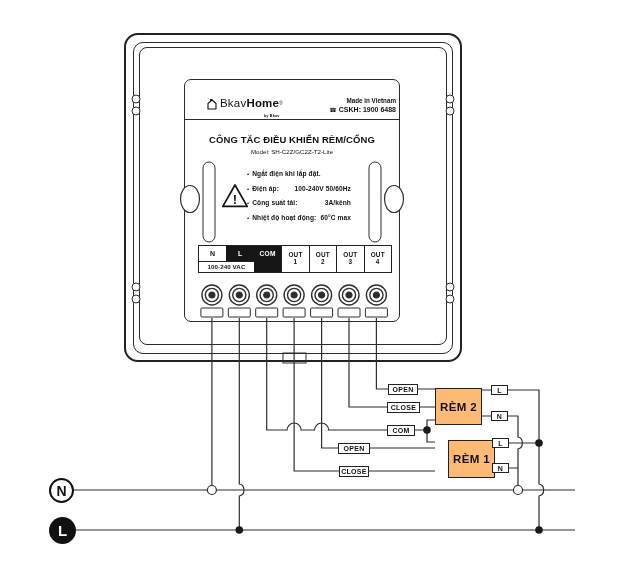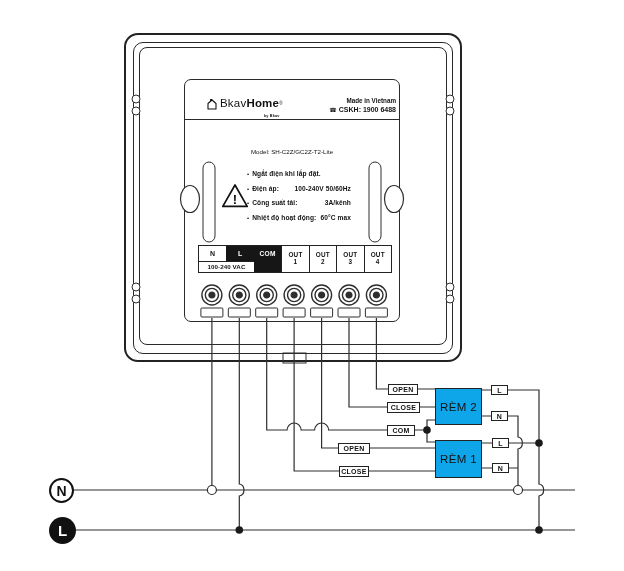--- a/index.html
+++ b/index.html
@@ -38,22 +38,22 @@
   .strip{left:198px;top:245px;width:194px;height:28px;border:1px solid #222;z-index:1;background:#fff;}
   .cell{position:absolute;box-sizing:border-box;display:flex;align-items:center;justify-content:center;
         font-weight:700;font-size:7px;letter-spacing:.2px;}
   .cell.black{background:#161616;color:#fff;}
   .vac{font-size:6.2px;letter-spacing:.1px;}
   .out-cell{flex-direction:column;line-height:6.8px;font-size:6.4px;}
 
   
   .box-label{position:absolute;box-sizing:border-box;background:#fff;border:1px solid #222;z-index:3;
              display:flex;align-items:center;justify-content:center;font-weight:700;font-size:7px;letter-spacing:.3px;}
-  .rem-box{position:absolute;box-sizing:border-box;background:#0ea5e9;border:1.5px solid #222;z-index:3;
-           display:flex;align-items:center;justify-content:center;font-weight:400;font-size:11.5px;letter-spacing:.4px;}
+  .rem-box{position:absolute;box-sizing:border-box;background:#fdba74;border:1.5px solid #222;z-index:3;
+           display:flex;align-items:center;justify-content:center;font-weight:700;font-size:11.5px;letter-spacing:.4px;}
 
   .supply-circle{position:absolute;box-sizing:border-box;border-radius:50%;z-index:3;
                  display:flex;align-items:center;justify-content:center;font-weight:700;}
   .n-circle{left:49px;top:478px;width:25px;height:25px;border:2.6px solid #111;background:#fff;font-size:14px;}
   .l-circle{left:49px;top:517px;width:27px;height:27px;background:#111;color:#fff;font-size:15px;}
 
   svg.overlay{position:absolute;left:0;top:0;z-index:2;pointer-events:none;}
 </style>
 </head>
 <body>
@@ -75,20 +75,21 @@
       <span class="logo-text"><span class="logo-smart">Bkav</span><span class="logo-home">Home</span><span class="logo-reg">®</span></span>
       <span class="logo-by">by Bkav</span>
     </div>
     <div class="brand-right">
       <div class="made-in">Made in Vietnam</div>
       <div class="hotline"><span class="ph">☎</span> <span>CSKH: 1900 6488</span></div>
     </div>
   </div>
   <div class="abs divider"></div>
 
+  <div class="abs title">CÔNG TẮC ĐIỀU KHIỂN RÈM/CỔNG</div>
   <div class="abs model">Model: SH-C2Z/GC2Z-T2-Lite</div>
 
   <div class="abs" style="left:221px;top:183px;z-index:1;">
     <svg width="28" height="26" viewBox="0 0 28 26">
       <path d="M14 2 L26.2 23.4 H1.8 Z" fill="none" stroke="#111" stroke-width="1.7" stroke-linejoin="round"></path>
       <text x="14" y="21" text-anchor="middle" font-size="13" font-weight="bold" font-family="Liberation Sans, sans-serif" fill="#111">!</text>
     </svg>
   </div>
 
   <div class="abs warn-list">
@@ -232,21 +233,21 @@
     </g>
   </svg>
 
   <div class="box-label" style="left:388px;top:383.5px;width:30px;height:11px;">OPEN</div>
   <div class="box-label" style="left:387px;top:401.5px;width:33px;height:11px;">CLOSE</div>
   <div class="box-label" style="left:387px;top:424.5px;width:28px;height:11px;">COM</div>
   <div class="box-label" style="left:338px;top:442.5px;width:32px;height:11px;">OPEN</div>
   <div class="box-label" style="left:339px;top:465.5px;width:30px;height:11px;">CLOSE</div>
 
   <div class="rem-box" style="left:435px;top:388px;width:47px;height:37px;">RÈM 2</div>
-  <div class="rem-box" style="left:435px;top:440px;width:47px;height:38px;">RÈM 1</div>
+  <div class="rem-box" style="left:448px;top:440px;width:47px;height:38px;">RÈM 1</div>
 
   <div class="box-label" style="left:491px;top:385px;width:17px;height:10px;">L</div>
   <div class="box-label" style="left:491px;top:411px;width:17px;height:10px;">N</div>
   <div class="box-label" style="left:492px;top:438px;width:17px;height:10px;">L</div>
   <div class="box-label" style="left:492px;top:463px;width:17px;height:10px;">N</div>
 
   <div class="supply-circle n-circle">N</div>
   <div class="supply-circle l-circle">L</div>
 
 </div>

